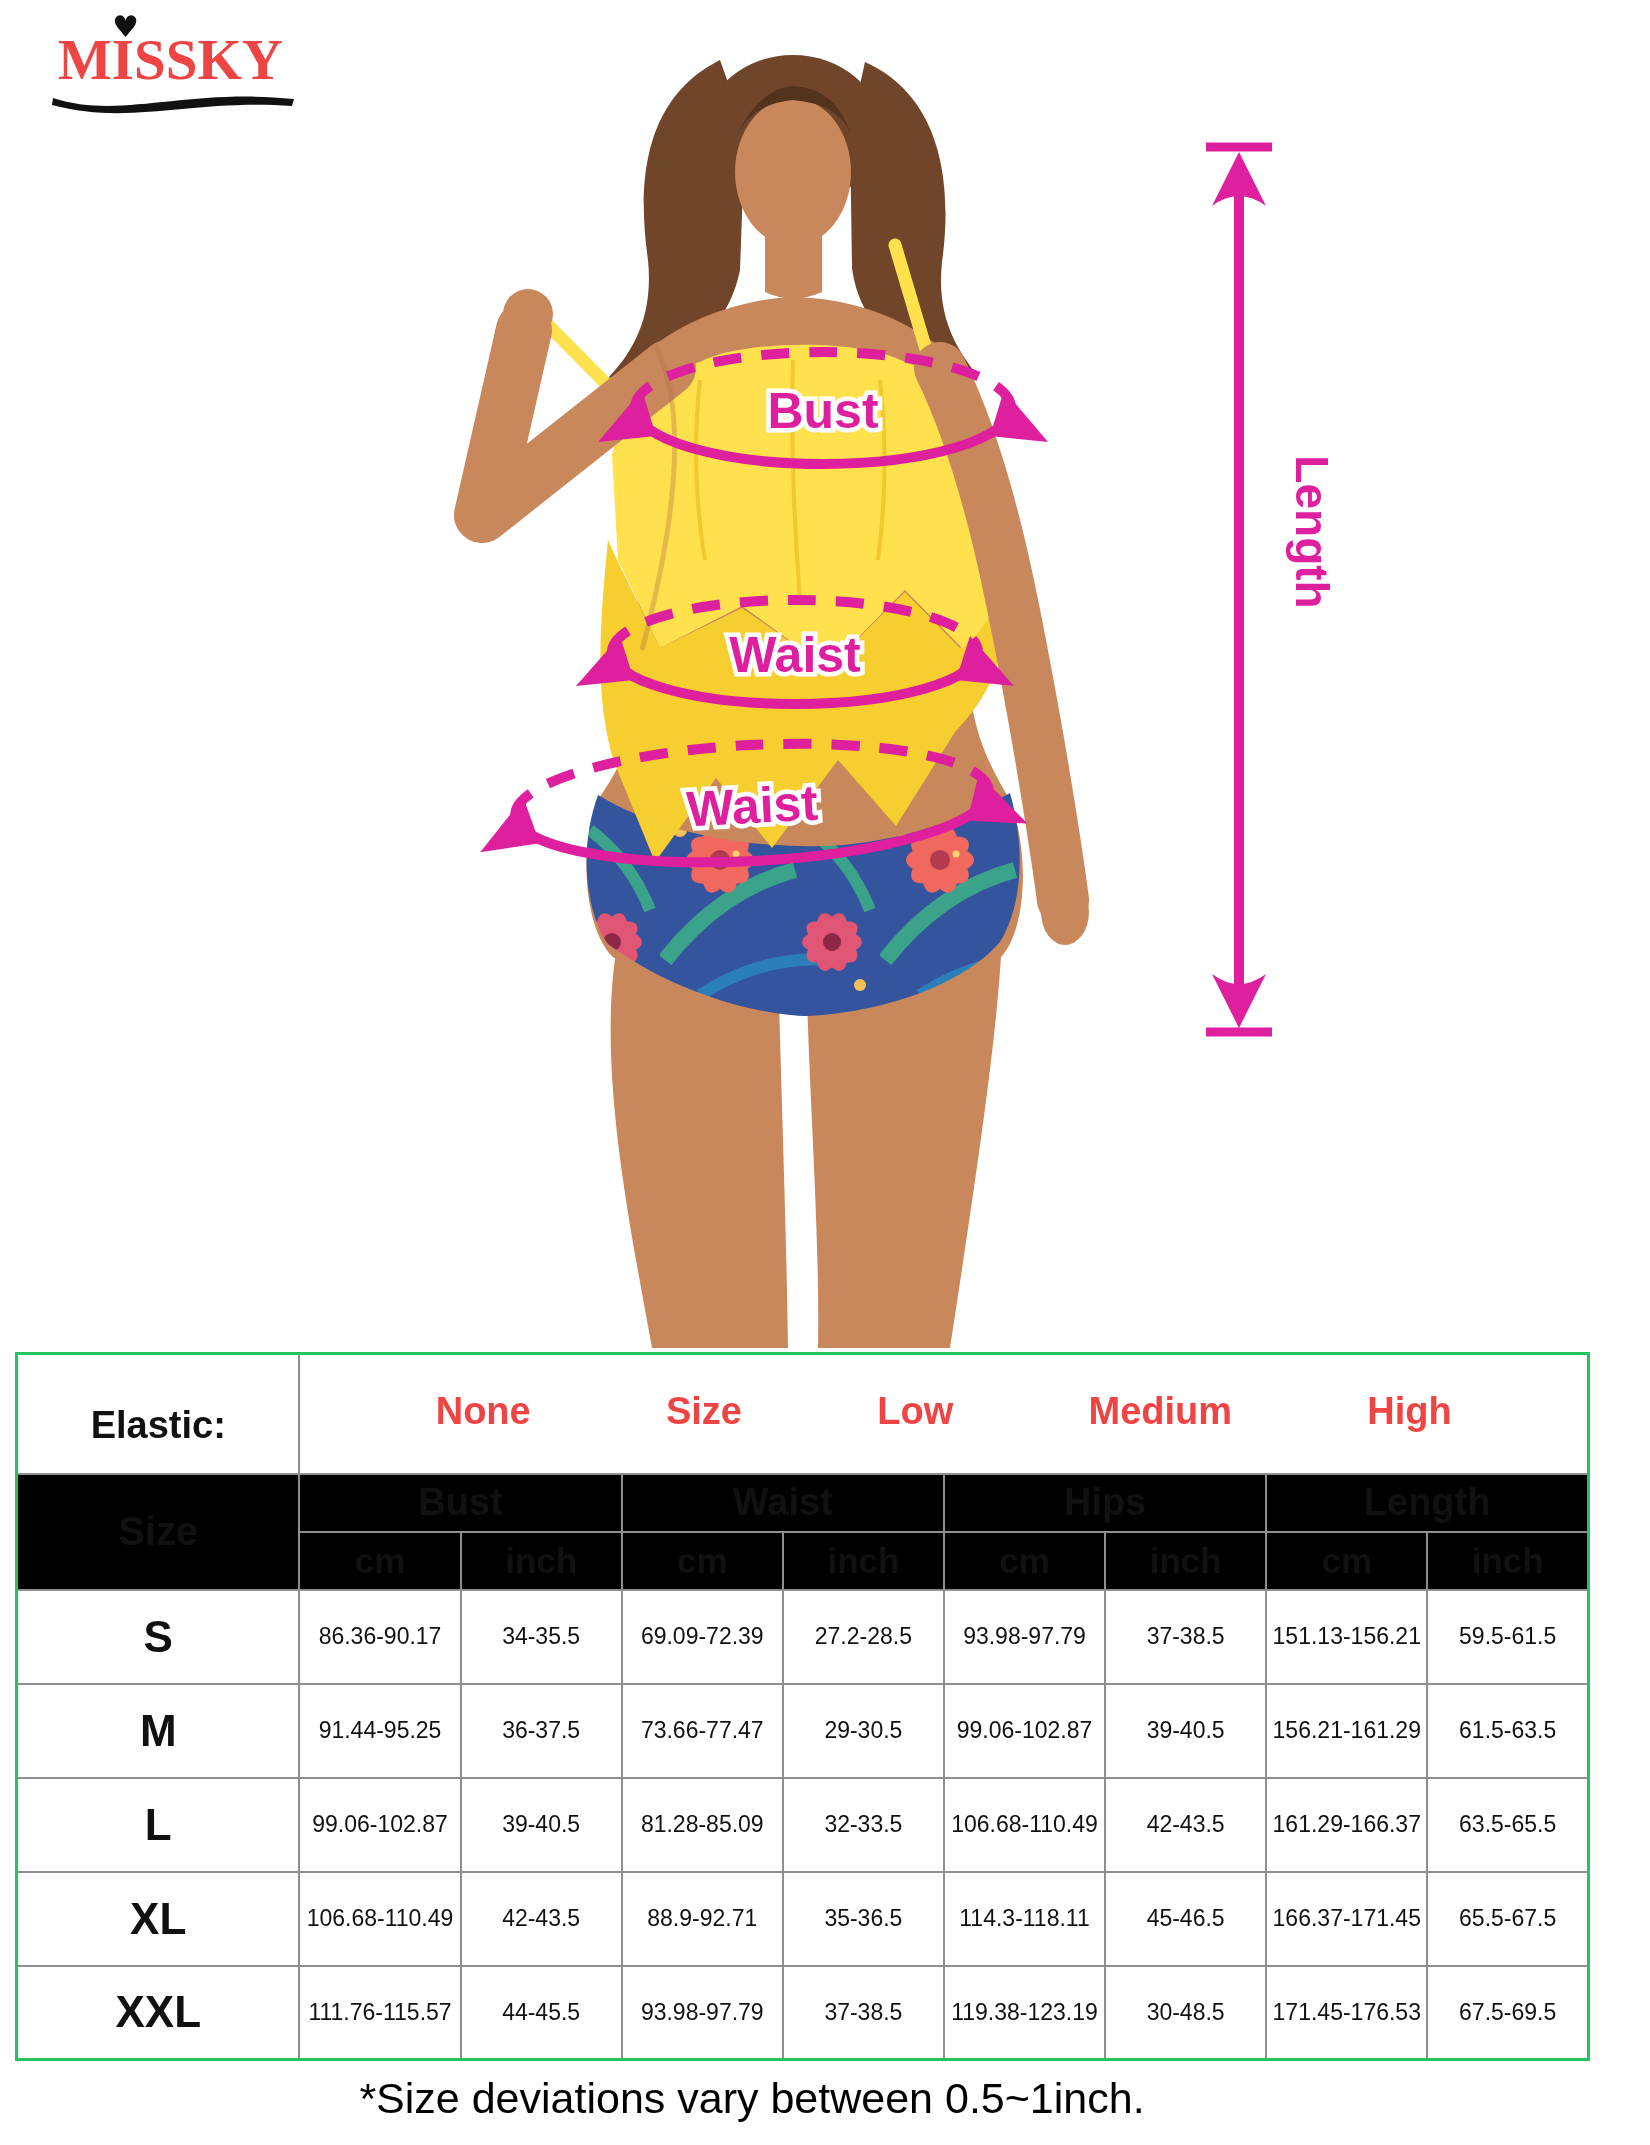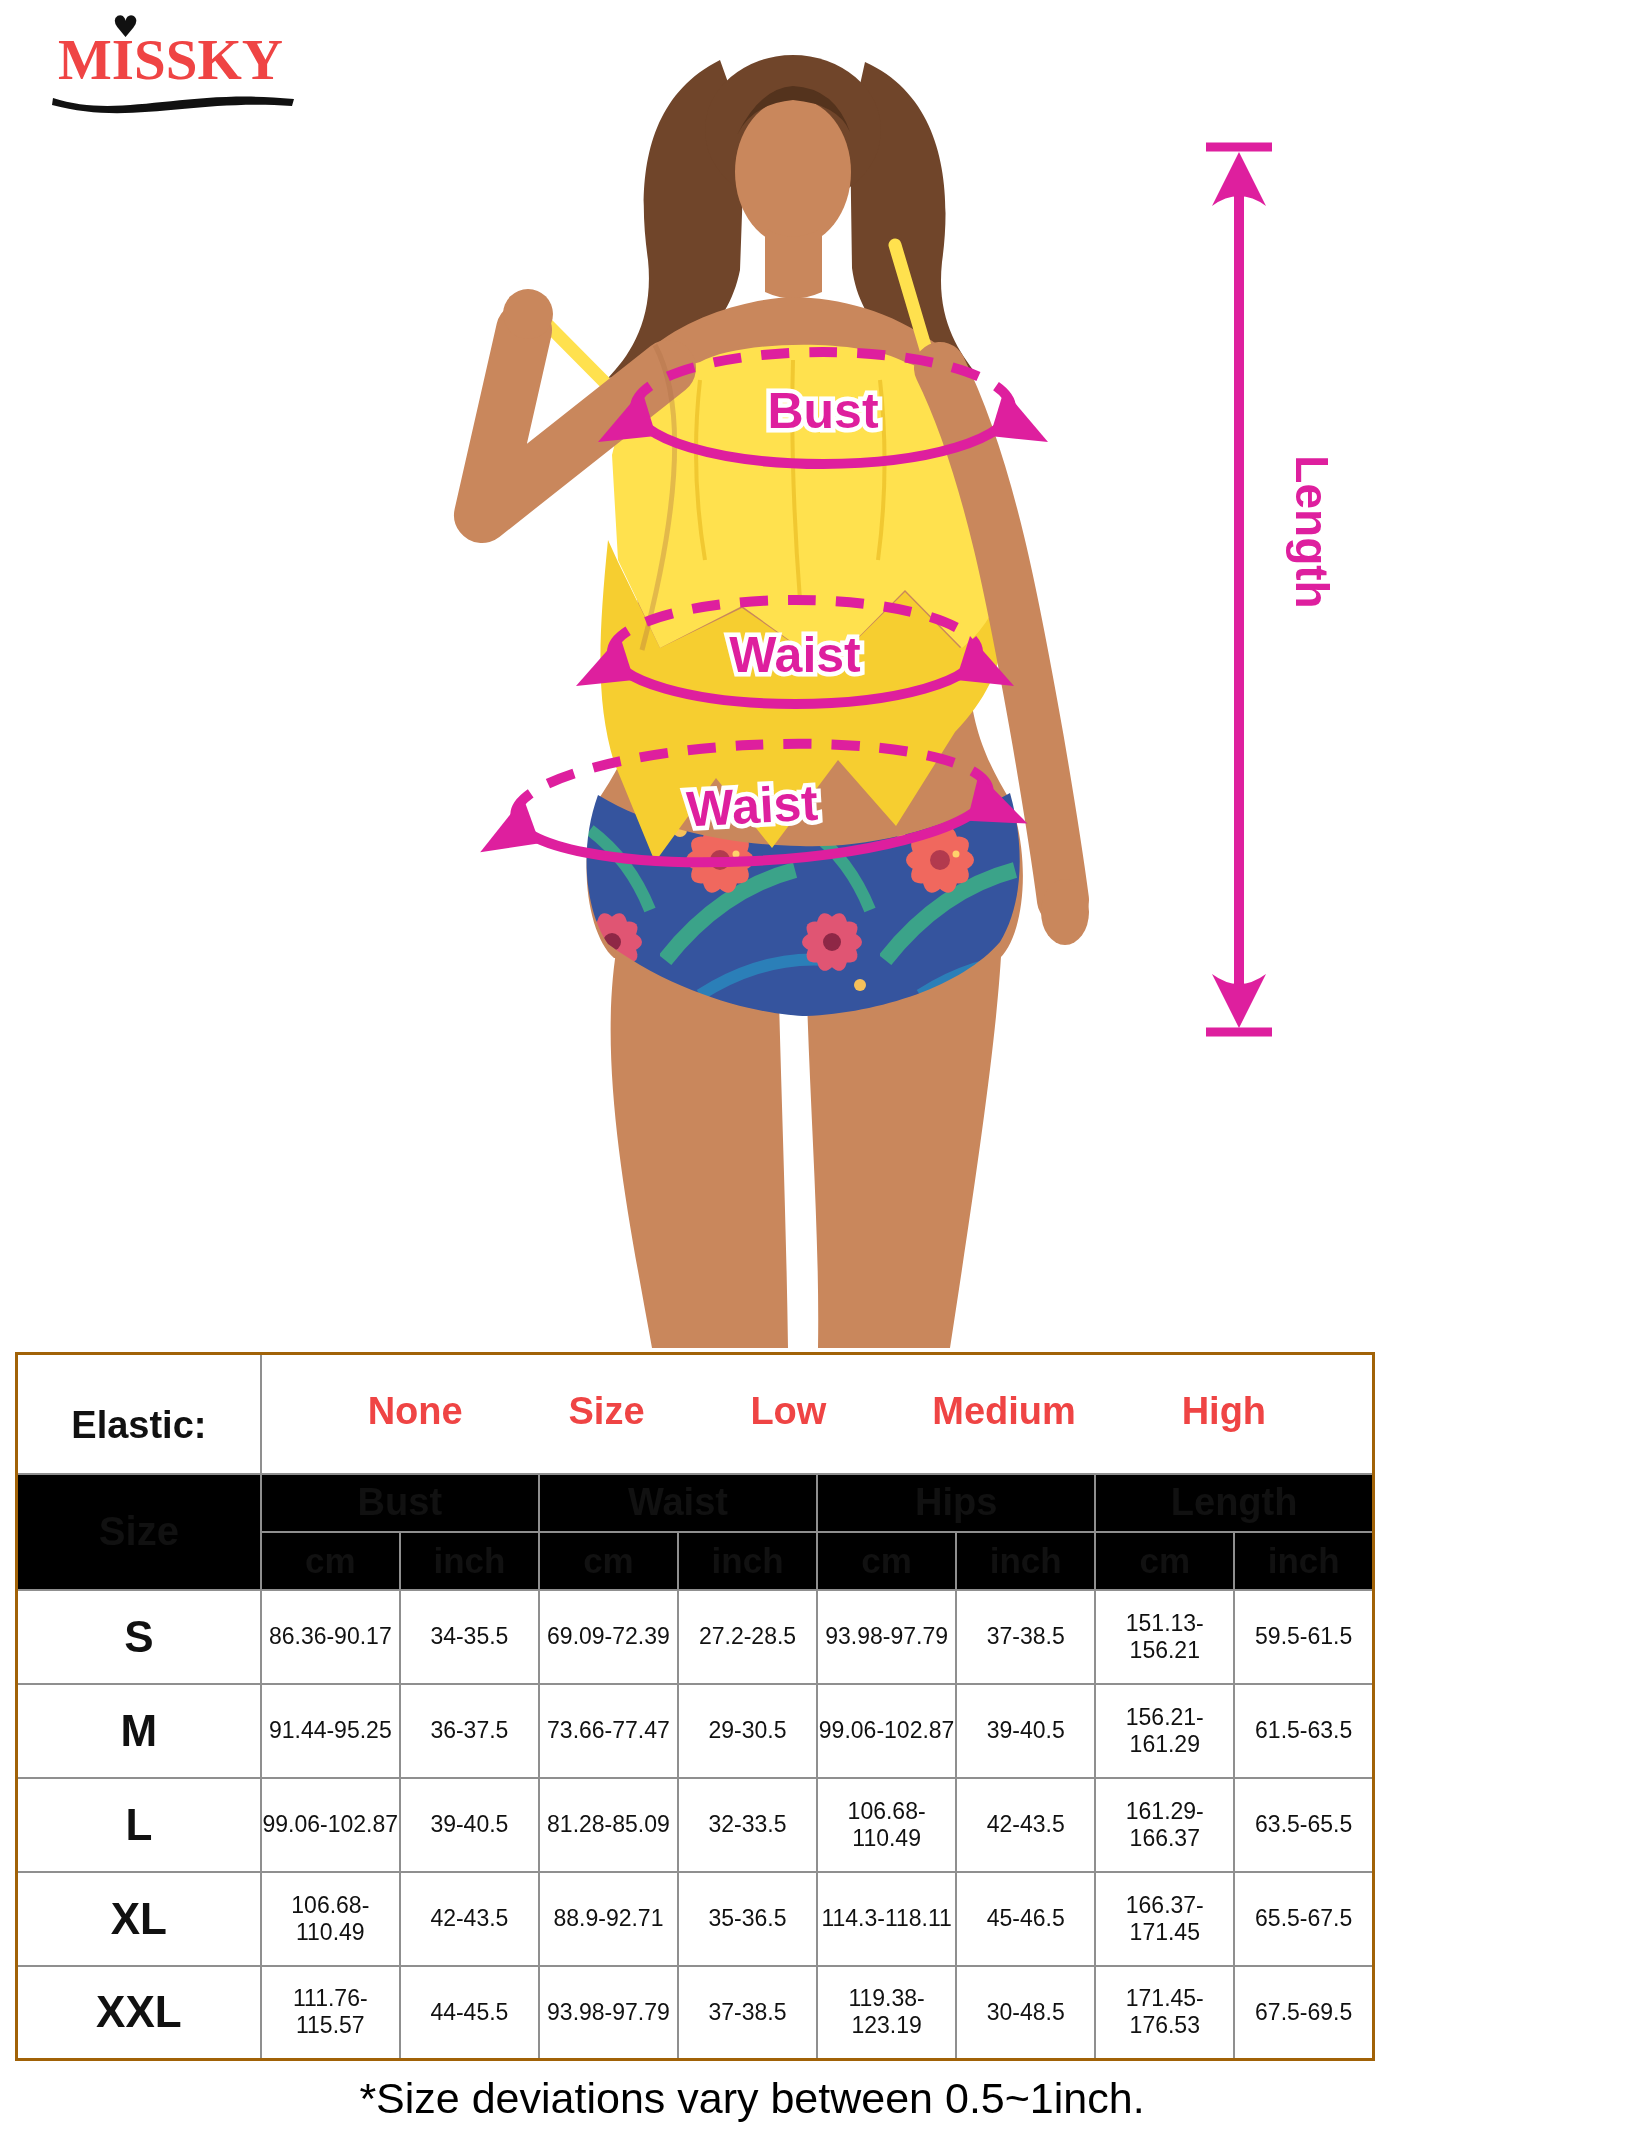--- a/index.html
+++ b/index.html
@@ -25,22 +25,22 @@
 
   
   .photo-area{position:absolute;top:0;left:0;width:1650px;height:1350px;}
   .photo-area svg{display:block;}
   .measure-label{font-family:"Liberation Sans",sans-serif;font-weight:bold;font-size:50px;
     fill:var(--accent);stroke:#ffffff;stroke-width:9px;paint-order:stroke;text-anchor:middle;}
   .length-label{font-family:"Liberation Sans",sans-serif;font-weight:bold;font-size:46px;
     fill:var(--accent);text-anchor:middle;}
 
   
-  table.size-chart{position:absolute;left:15px;top:1352px;width:1360px;
-    border-collapse:collapse;table-layout:fixed;border:3px solid #a16207;}
+  table.size-chart{position:absolute;left:15px;top:1352px;width:1575px;
+    border-collapse:collapse;table-layout:fixed;border:3px solid #22c55e;}
   table.size-chart td{border:2px solid #8f8f8f;text-align:center;vertical-align:middle;
     color:#111;overflow:hidden;}
   tr.elastic-row{height:120px;}
   td.elastic-head{font-size:38px;font-weight:bold;vertical-align:top;padding-top:24px;}
   td.elastic-levels-cell{vertical-align:bottom;padding-bottom:4px;}
   .elastic-levels{display:flex;justify-content:space-evenly;align-items:flex-end;}
   .elastic-levels span{font-size:38px;font-weight:bold;color:#ef4444;}
   tr.group-row{height:58px;}
   tr.unit-row{height:58px;}
   td.dark{background:#000;color:#fff;border-color:#cfcfcf;}

